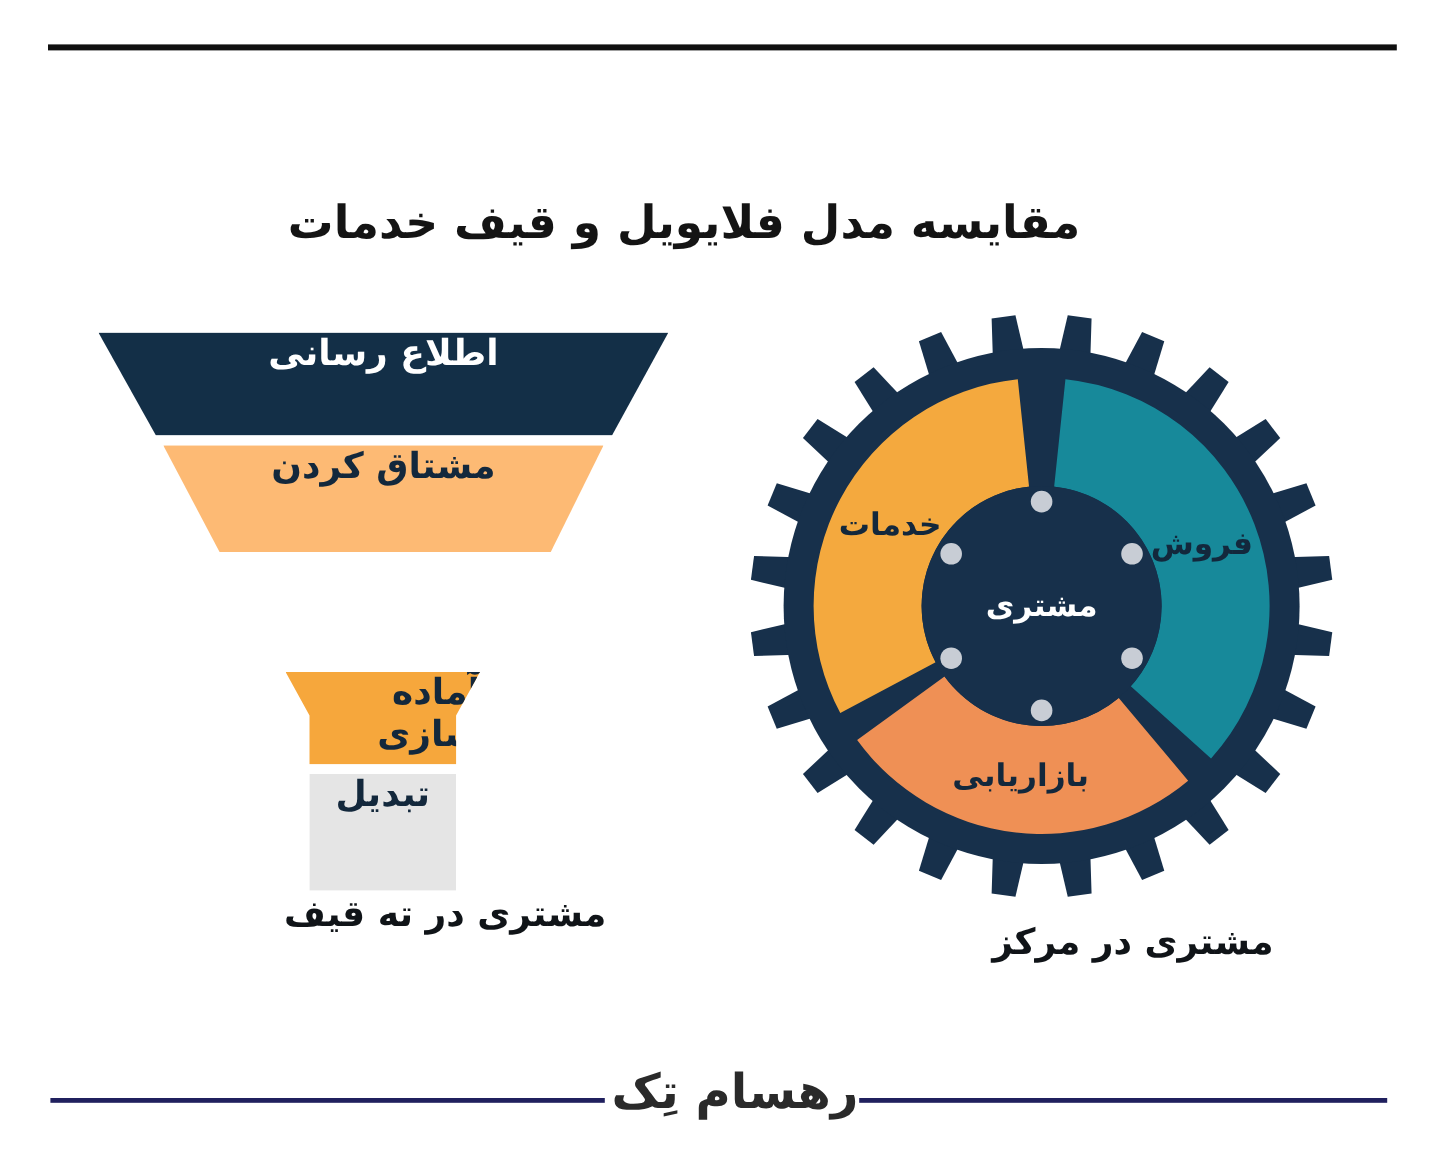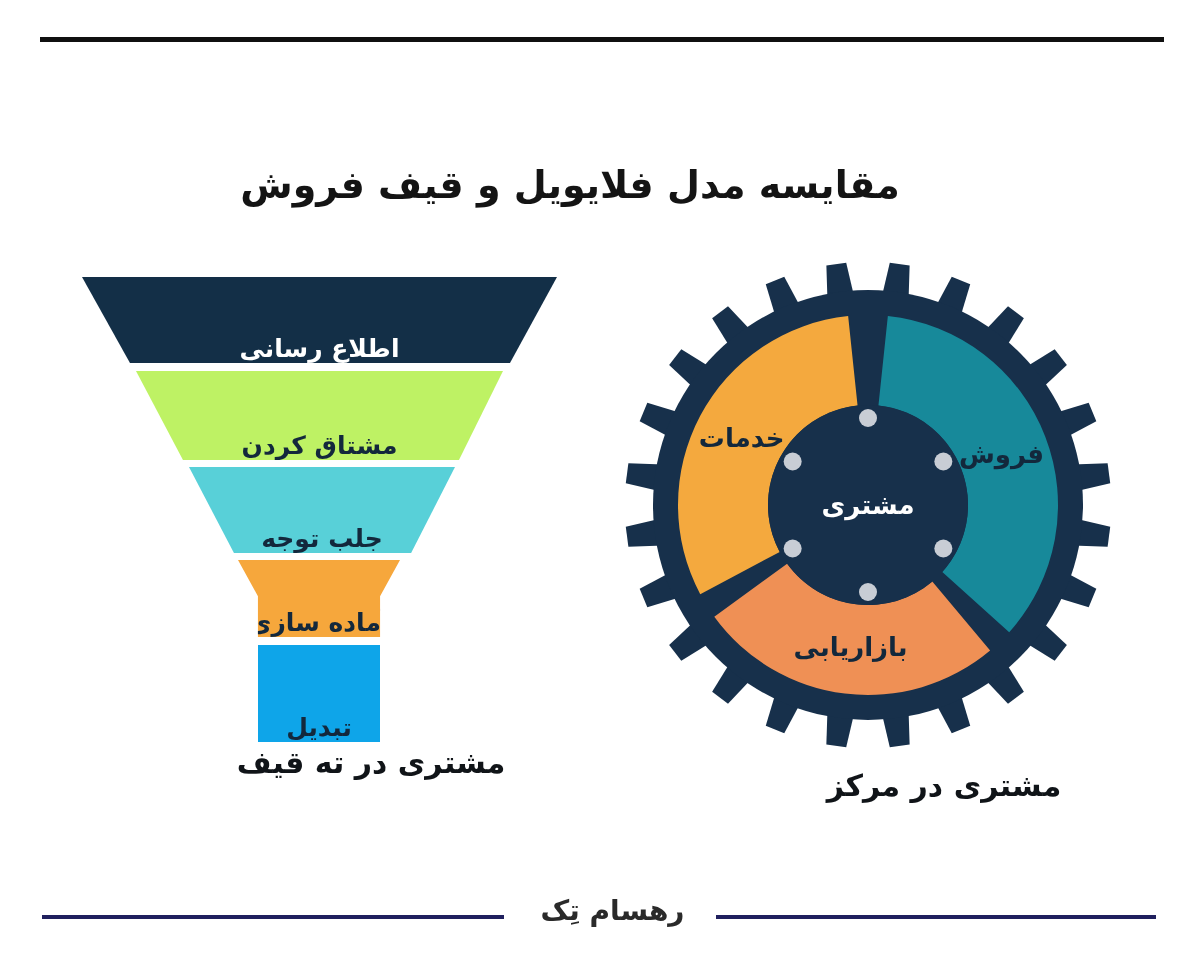--- a/index.html
+++ b/index.html
@@ -12,22 +12,22 @@
   .top-rule{left:40px;top:37px;width:1124px;height:5px;background:#101010;}
   
   .title{
     left:170px;top:155px;width:800px;height:60px;
     display:flex;align-items:center;justify-content:center;
     font-size:38px;font-weight:bold;color:#141414;direction:rtl;
   }
   
   .funnel{left:80px;top:275px;width:478px;height:470px;}
   .funnel-layer{
-    position:absolute;display:flex;align-items:flex-end;justify-content:center;
-    font-weight:bold;font-size:25px;direction:rtl;
+    position:absolute;display:flex;align-items:flex-start;justify-content:center;
+    font-weight:bold;font-size:30px;direction:rtl;
   }
   .layer-1{left:2px;top:2px;width:475px;height:86px;
     clip-path:polygon(0% 0%,100% 0%,90.1% 100%,10.1% 100%);}
   .layer-2{left:56px;top:96px;width:367px;height:89px;
     clip-path:polygon(0% 0%,100% 0%,88% 100%,12.8% 100%);}
   .layer-3{left:109px;top:192px;width:266px;height:86px;
     clip-path:polygon(0% 0%,100% 0%,83.5% 100%,16.9% 100%);}
   .layer-4{left:158px;top:285px;width:162px;height:77px;
     clip-path:polygon(0% 0%,100% 0%,87.7% 47%,87.7% 100%,12.3% 100%,12.3% 47%);}
   .layer-5{left:178px;top:370px;width:122px;height:97px;}
@@ -41,44 +41,41 @@
   
   .flywheel{left:608px;top:245px;width:520px;height:520px;}
   .gear-label{font-weight:bold;font-size:26px;}
   
   .footer-line{top:915px;height:4px;background:#20205e;}
   .footer-line-left{left:42px;width:462px;}
   .footer-line-right{left:716px;width:440px;}
   .footer-logo{
     left:500px;top:882px;width:225px;height:56px;
     display:flex;align-items:center;justify-content:center;
-    font-size:28px;font-weight:bold;color:#2a2a2a;direction:rtl;white-space:nowrap;
+    font-size:40px;font-weight:bold;color:#2a2a2a;direction:rtl;white-space:nowrap;
   }
 </style>
 </head>
 <body>
 
 <div class="abs top-rule" style="background: rgb(16, 16, 16);"></div>
 
-<div class="abs title">مقایسه مدل فلایویل و قیف فروش</div>
+<div class="abs title">مقایسه مدل فلایویل و قیف خدمات</div>
 
 <div class="abs funnel">
   <div class="funnel-layer layer-1" style="background: rgb(19, 47, 71); color: rgb(255, 255, 255);">
     <span>اطلاع رسانی</span>
   </div>
-  <div class="funnel-layer layer-2" style="background: #bef264; color: rgb(19, 40, 60);">
+  <div class="funnel-layer layer-2" style="background: #fdba74; color: rgb(19, 40, 60);">
     <span>مشتاق کردن</span>
-  </div>
-  <div class="funnel-layer layer-3" style="background: rgb(88, 208, 216); color: rgb(19, 40, 60);">
-    <span>جلب توجه</span>
   </div>
   <div class="funnel-layer layer-4" style="background: rgb(246, 167, 60); color: rgb(19, 40, 60);">
     <span>آماده سازی</span>
   </div>
-  <div class="funnel-layer layer-5" style="background: #0ea5e9; color: rgb(19, 40, 60);">
+  <div class="funnel-layer layer-5" style="background: #e5e5e5; color: rgb(19, 40, 60);">
     <span>تبدیل</span>
   </div>
 </div>
 
 <div class="abs caption caption-left">مشتری در ته قیف</div>
 
 <svg id="gear-svg" class="abs flywheel" viewBox="0 0 520 520">
     <polygon points="273.7649423532243,52.01736523927674 281.8034160957344,17.773636763963566 301.6323133232106,20.384160608364596 300.53395361031716,55.541572429218135" fill="#17304b"></polygon>
     <polygon points="327.1257802430363,62.66683090072364 343.75327873960396,31.670439276106435 362.23086938982965,39.324107923408235 352.07052762084106,72.99928357458107" fill="#17304b"></polygon>
     <polygon points="375.9121071398822,86.76422592780534 399.9954938462068,61.12752401914264 415.8625606520315,73.30275259931705 397.3326473277456,103.20078451104081" fill="#17304b"></polygon>

